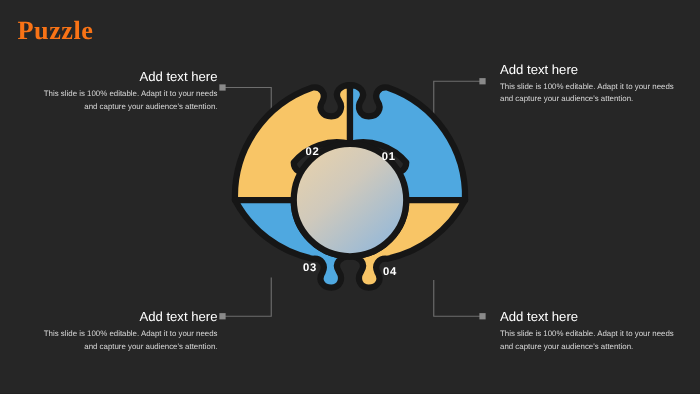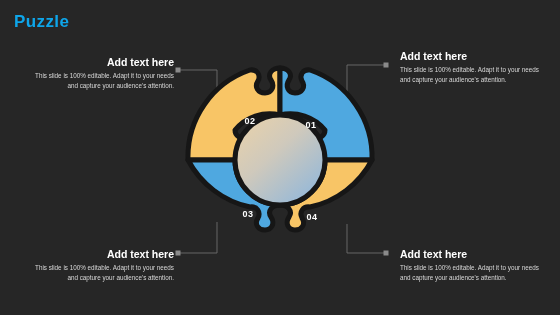--- a/index.html
+++ b/index.html
@@ -14,35 +14,35 @@
     background: #262626;
     overflow: hidden;
     font-family: "Liberation Sans", sans-serif;
   }
 
   
   #title {
     position: absolute;
     left: 14px;
     top: 12px;
-    font-family: Liberation Sans, sans-serif;
-    font-size: 17px;
+    font-family: Liberation Serif, serif;
+    font-size: 21px;
     font-weight: bold;
-    color: #0ea5e9;
+    color: #f97316;
     letter-spacing: 0.4px;
   }
 
   
   .txt-block {
     position: absolute;
     width: 148px;
   }
   .txt-head {
     font-size: 10.5px;
-    font-weight: bold;
+    font-weight: normal;
     color: #ffffff;
     margin: 0 0 3px 0;
     line-height: 1.15;
   }
   .txt-body {
     font-size: 6.3px;
     color: #d8d8d8;
     line-height: 1.55;
     margin: 0;
   }

